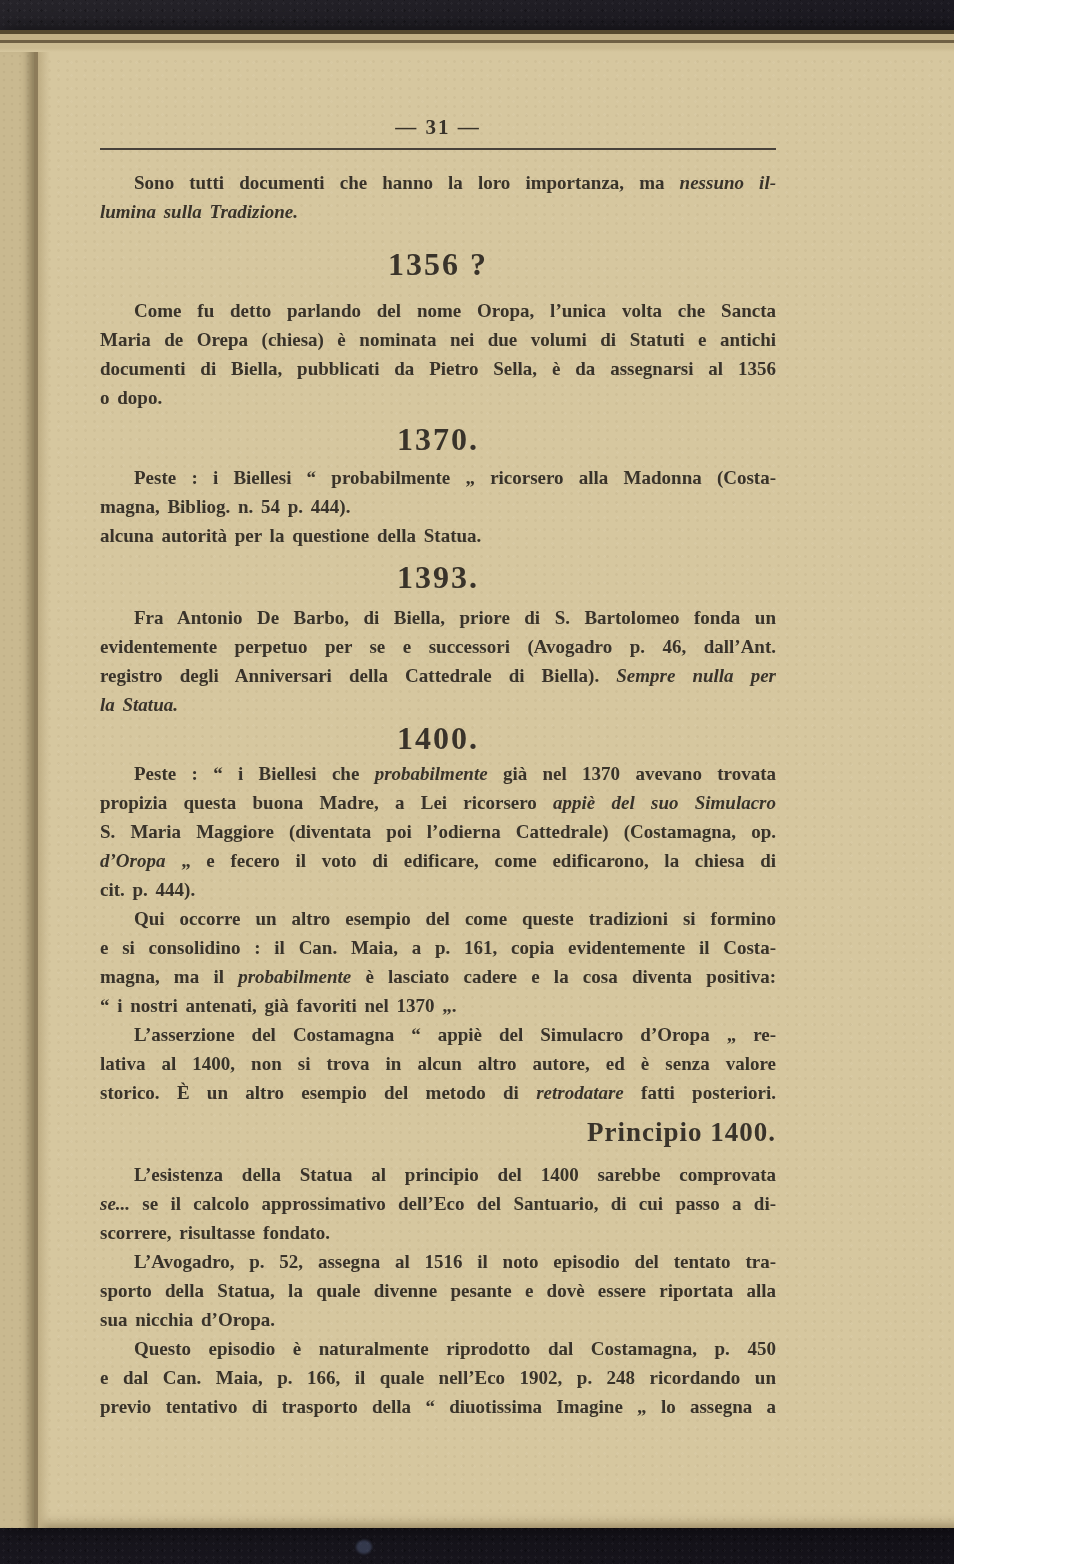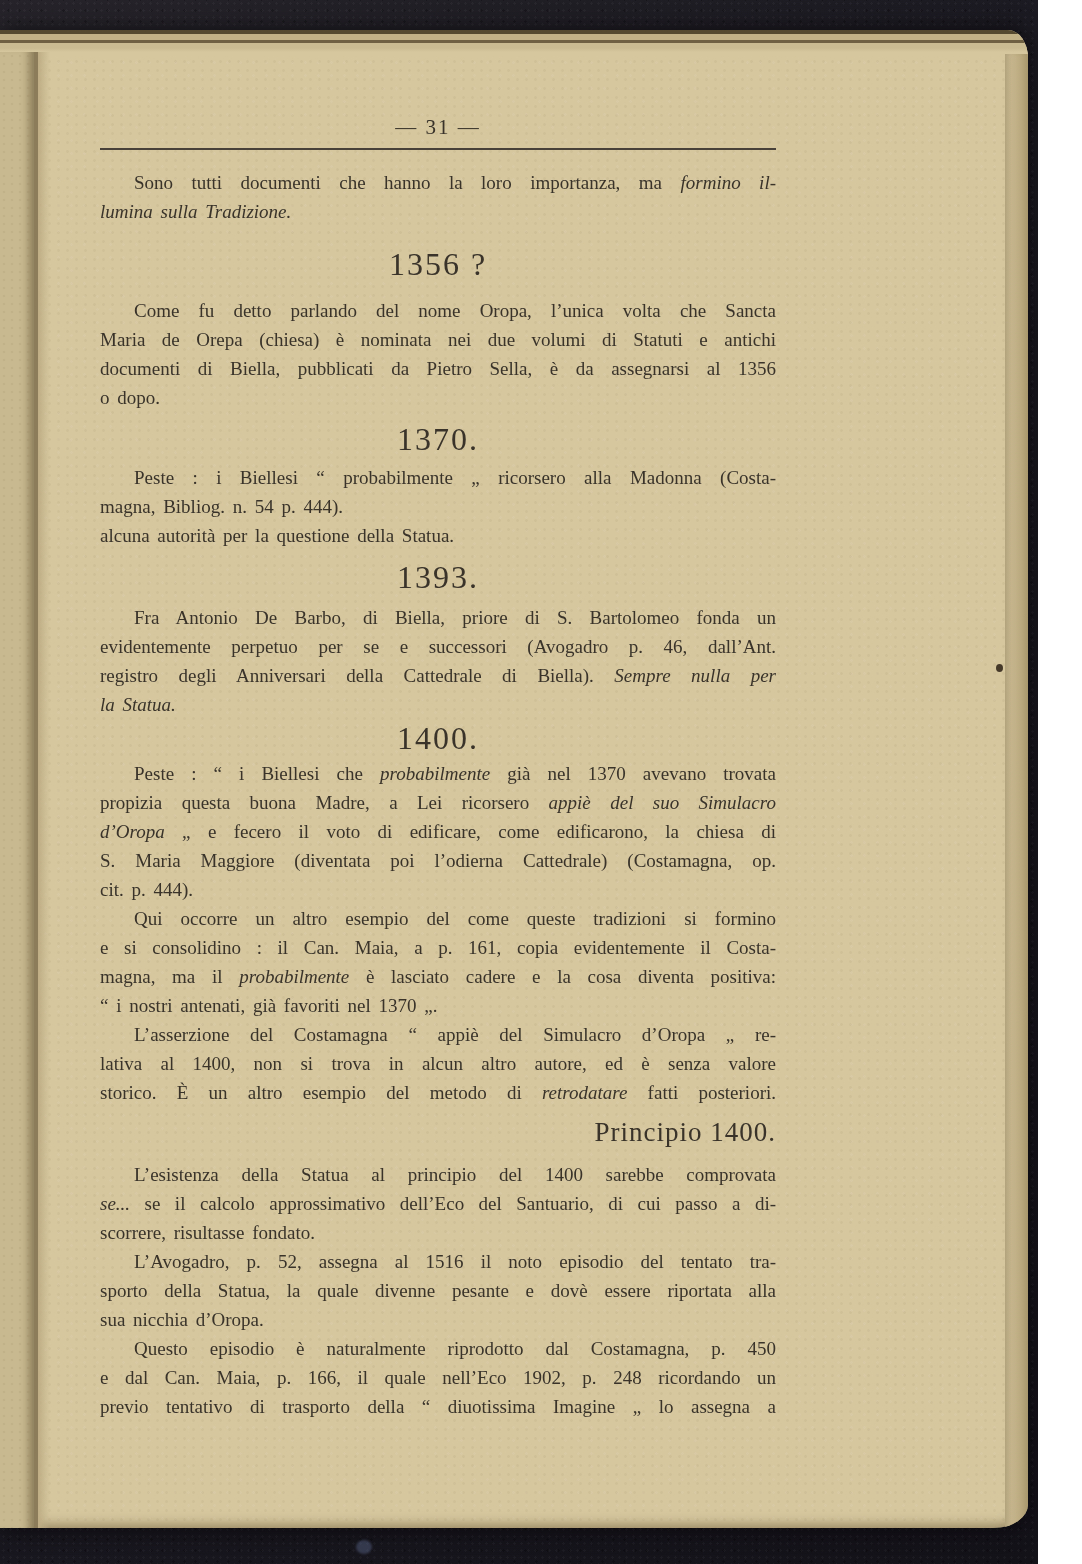--- a/index.html
+++ b/index.html
@@ -1,21 +1,22 @@
 <!DOCTYPE html>
 <html><head>
 <meta charset="utf-8">
 <style>
   html,body{margin:0;padding:0;}
   #screen{
     position:relative;
-    width:1038px;height:1564px;
+    width:954px;height:1564px;
     overflow:hidden;
     background:linear-gradient(135deg,#26242a 0%,#1a1820 45%,#141219 100%);
     font-family:"Liberation Serif","DejaVu Serif",serif;
+    font-weight:bold;
   }
   #screen::after{ 
     content:"";position:absolute;inset:0;pointer-events:none;
     background-image:radial-gradient(rgba(255,255,255,.035) 1px,transparent 1.4px),
                      radial-gradient(rgba(0,0,0,.25) 1px,transparent 1.4px);
     background-size:7px 7px,11px 11px;
     background-position:0 0,3px 5px;
   }
   .page{
     position:absolute;left:0;top:30px;width:1028px;height:1498px;
@@ -102,21 +103,21 @@
     <div class="page-top-edge"></div>
     <div class="left-page-edges"></div>
     <div class="left-crease"></div>
     <div class="right-page-edges"></div>
 
     <div class="text-block">
       <div class="page-number-line">— 31 —</div>
       <div class="header-rule"></div>
       <div class="body-host">
           <div class="para sec-0">
-            <div class="line j first"><span>Sono tutti documenti che hanno la loro importanza, ma </span><span class="it">formino il-</span></div>
+            <div class="line j first"><span>Sono tutti documenti che hanno la loro importanza, ma </span><span class="it">nessuno il-</span></div>
             <div class="line"><span class="it">lumina sulla Tradizione.</span></div>
           </div>
           <div class="heading sec-1">1356 ?</div>
           <div class="para sec-2">
             <div class="line j first"><span>Come fu detto parlando del nome Oropa, l’unica volta che Sancta</span></div>
             <div class="line j"><span>Maria de Orepa (chiesa) è nominata nei due volumi di Statuti e antichi</span></div>
             <div class="line j"><span>documenti di Biella, pubblicati da Pietro Sella, è da assegnarsi al 1356</span></div>
             <div class="line"><span>o dopo.</span></div>
           </div>
           <div class="heading sec-3">1370.</div>
@@ -131,22 +132,22 @@
           <div class="para sec-7">
             <div class="line j first"><span>Fra Antonio De Barbo, di Biella, priore di S. Bartolomeo fonda un</span></div>
             <div class="line j"><span>evidentemente perpetuo per se e successori (Avogadro p. 46, dall’Ant.</span></div>
             <div class="line j"><span>registro degli Anniversari della Cattedrale di Biella). </span><span class="it">Sempre nulla per</span></div>
             <div class="line"><span class="it">la Statua.</span></div>
           </div>
           <div class="heading sec-8">1400.</div>
           <div class="para sec-9">
             <div class="line j first"><span>Peste : “ i Biellesi che </span><span class="it">probabilmente</span><span> già nel 1370 avevano trovata</span></div>
             <div class="line j"><span>propizia questa buona Madre, a Lei ricorsero </span><span class="it">appiè del suo Simulacro</span></div>
+            <div class="line j"><span>S. Maria Maggiore (diventata poi l’odierna Cattedrale) (Costamagna, op.</span></div>
             <div class="line j"><span class="it">d’Oropa</span><span> „ e fecero il voto di edificare, come edificarono, la chiesa di</span></div>
-            <div class="line j"><span>S. Maria Maggiore (diventata poi l’odierna Cattedrale) (Costamagna, op.</span></div>
             <div class="line"><span>cit. p. 444).</span></div>
           </div>
           <div class="para sec-10">
             <div class="line j first"><span>Qui occorre un altro esempio del come queste tradizioni si formino</span></div>
             <div class="line j"><span>e si consolidino : il Can. Maia, a p. 161, copia evidentemente il Costa-</span></div>
             <div class="line j"><span>magna, ma il </span><span class="it">probabilmente</span><span> è lasciato cadere e la cosa diventa positiva:</span></div>
             <div class="line"><span>“ i nostri antenati, già favoriti nel 1370 „.</span></div>
           </div>
           <div class="para sec-11">
             <div class="line j first"><span>L’asserzione del Costamagna “ appiè del Simulacro d’Oropa „ re-</span></div>

